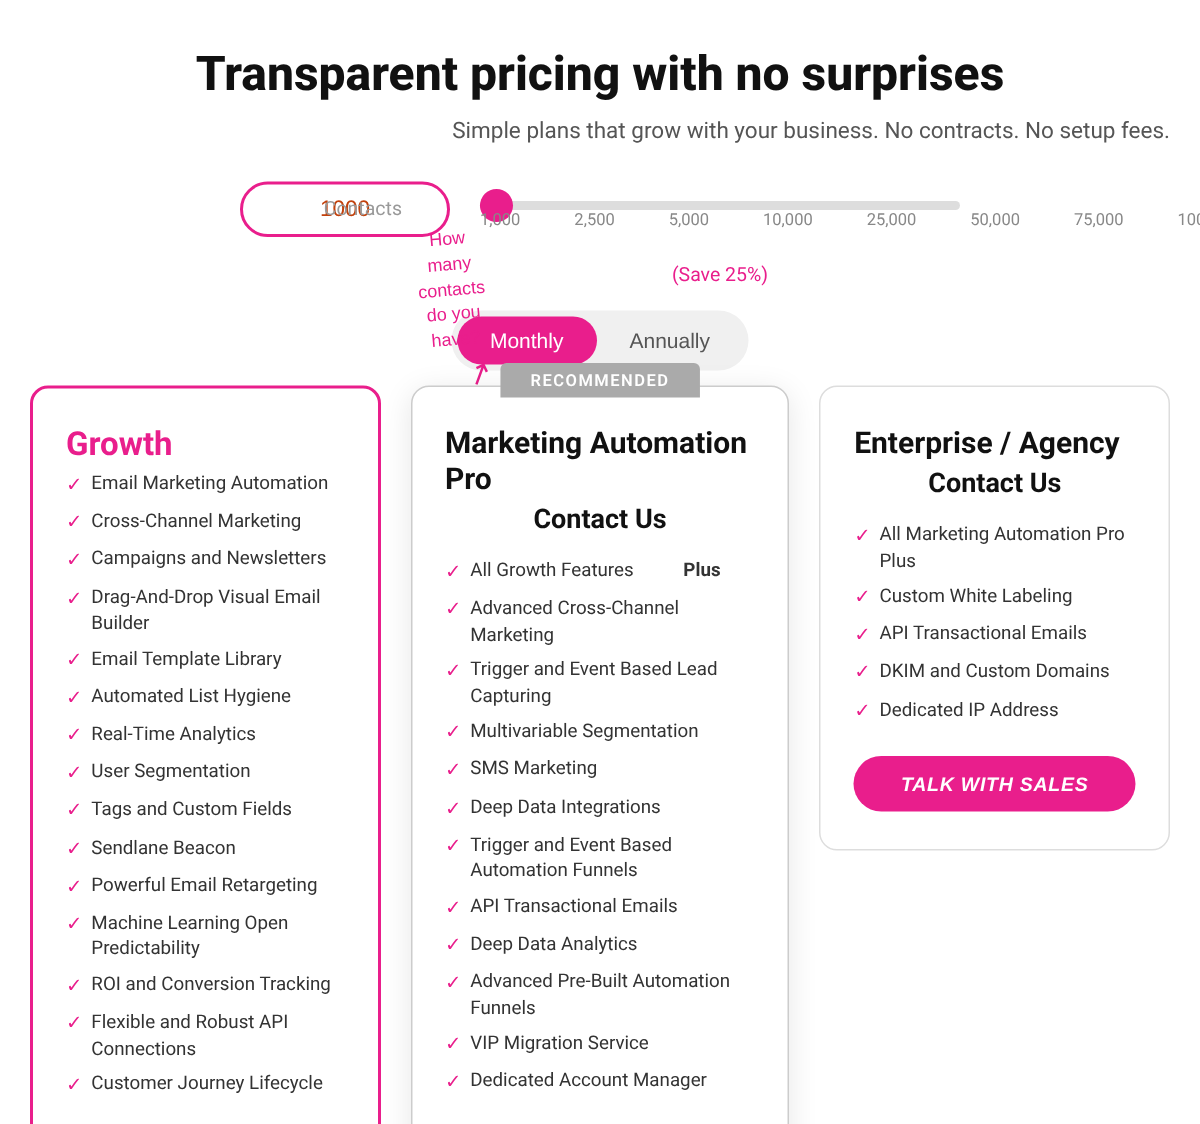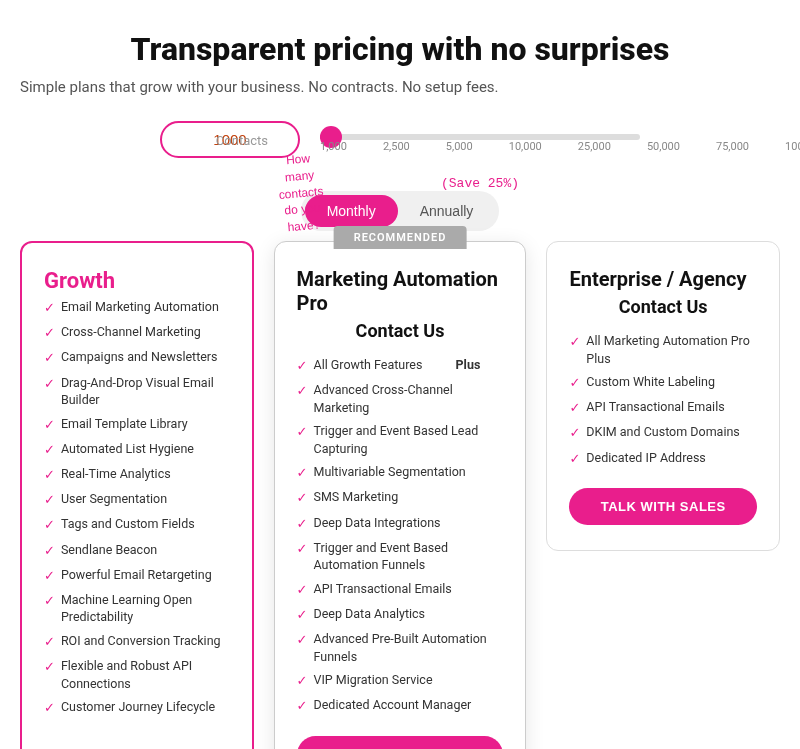--- a/index.html
+++ b/index.html
@@ -10,21 +10,21 @@
       padding: 30px 20px;
     }
     .page-title {
       text-align: center;
       font-size: 32px;
       font-weight: 800;
       color: #111;
       margin-bottom: 10px;
     }
     .page-subtitle {
-      text-align: left;
+      text-align: right;
       font-size: 15px;
       color: #555;
       margin-bottom: 25px;
     }
     .slider-section {
       display: flex;
       align-items: center;
       justify-content: center;
       gap: 20px;
       margin-bottom: 10px;
@@ -64,27 +64,27 @@
       transform: rotate(-5deg);
       text-align: center;
       line-height: 1.4;
     }
     .save-badge {
       font-size: 12px;
       color: #e91e8c;
       text-align: left;
       margin-bottom: 5px;
       margin-left: 230px;
-      font-family: Liberation Mono, monospace;
     }
     .billing-toggle {
       display: flex;
       background: #f0f0f0;
       border-radius: 25px;
       padding: 4px;
+      margin-top: 16px;
     }
     .billing-btn {
       padding: 8px 22px;
       border-radius: 20px;
       border: none;
       font-size: 14px;
       cursor: pointer;
       font-weight: 500;
     }
     .billing-btn.active {
@@ -194,20 +194,21 @@
       background: #e91e8c;
       color: #fff;
       border: none;
       border-radius: 25px;
       font-size: 13px;
       font-weight: 700;
       letter-spacing: 0.5px;
       cursor: pointer;
       text-align: center;
       margin-top: 10px;
+      font-style: italic;
     }
     input[type=range] {
       -webkit-appearance: none;
       width: 320px;
       height: 6px;
       background: linear-gradient(to right, #e91e8c 0%, #e91e8c 5%, #ddd 5%, #ddd 100%);
       border-radius: 3px;
       outline: none;
     }
     input[type=range]::-webkit-slider-thumb {

